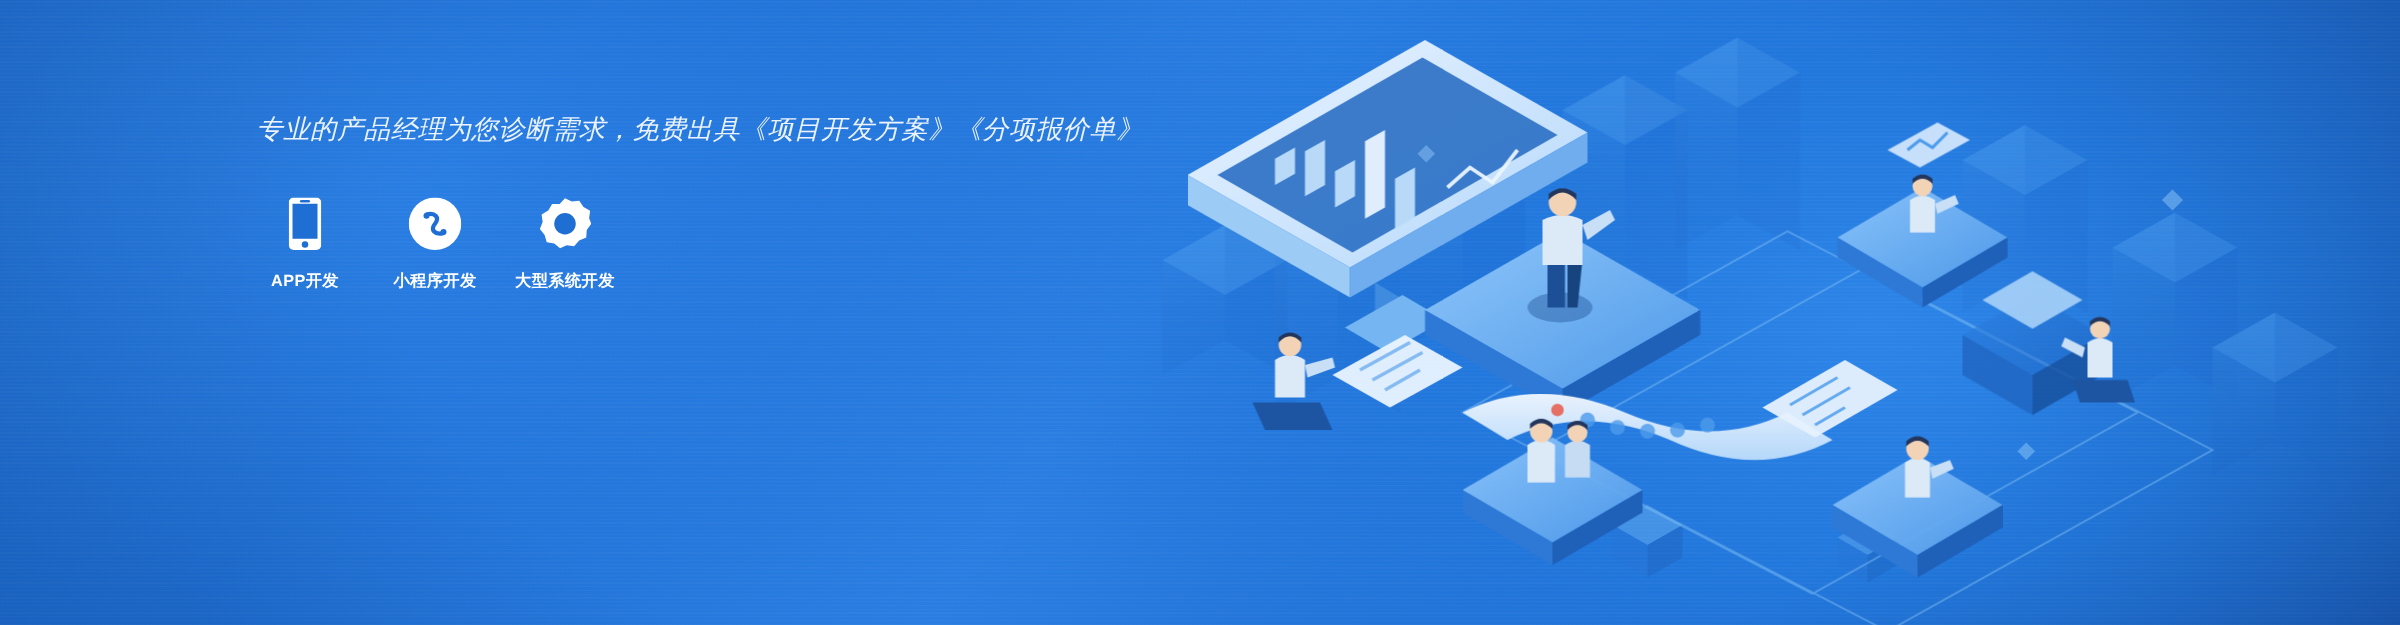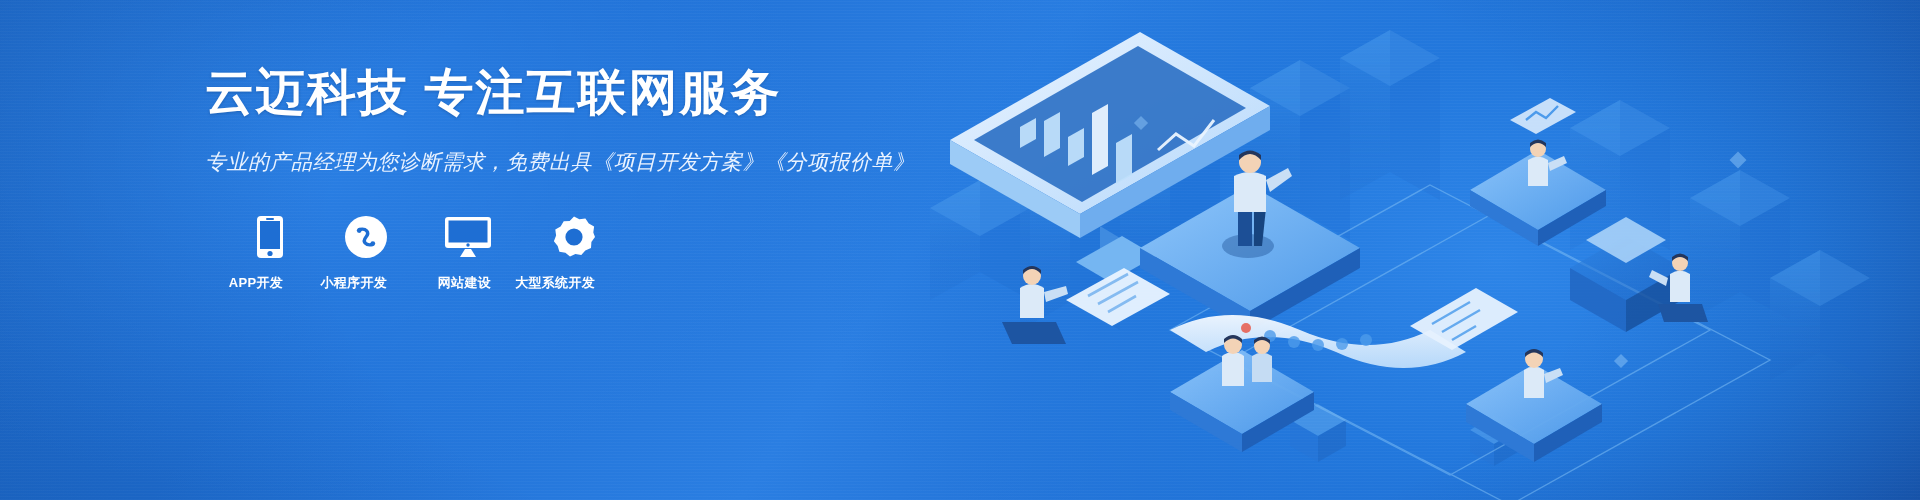--- a/index.html
+++ b/index.html
@@ -55,21 +55,21 @@
   .subtitle div{ white-space:nowrap;font-style:italic; }
 
   
   .services{
     display:flex;
     align-items:flex-start;
     margin-top:34px;
     gap:26px;
   }
   .service{
-    display:flex; flex-direction:column; align-items:flex-end;
+    display:flex; flex-direction:column; align-items:center;
     width:78px;
     cursor:pointer;
   }
   .svc-icon{
     height:46px; display:flex; align-items:center; justify-content:center;
   }
   .svc-icon svg{ display:block; fill:#ffffff; }
   .svc-label{
     margin-top:14px;
     font-size:13px;
@@ -305,21 +305,20 @@
         <rect x="746" y="356" width="10" height="10" fill="#8ec6f8" transform="rotate(45 751 361)"></rect>
       </g>
     </svg>
   </div>
 
   <div class="texture"></div>
   <div class="vignette"></div>
 
   <div class="content">
 
-    <h1 class="headline">云迈科技 专注互联网服务</h1>
 
     <div class="subtitle">
       <div>专业的产品经理为您诊断需求，免费出具《项目开发方案》《分项报价单》</div>
     </div>
 
     <div class="services">
 
       <div class="service">
         <span class="svc-icon">
           <svg width="26" height="42" viewBox="0 0 26 42">
@@ -338,31 +337,20 @@
             <circle cx="21" cy="21" r="21" fill="#fff"></circle>
             <path d="M14.5 13.5 C21 12 25 16 21 21 C17 26 21 30 27.5 28.5" fill="none" stroke="#1e6ed3" stroke-width="3.4" stroke-linecap="round"></path>
             <circle cx="14.2" cy="14.6" r="2.4" fill="#1e6ed3"></circle>
             <circle cx="27.8" cy="27.6" r="2.4" fill="#1e6ed3"></circle>
           </svg>
         </span>
         <span class="svc-label">小程序开发</span>
       </div>
 
 
-      <div class="service">
-        <span class="svc-icon">
-          <svg width="46" height="40" viewBox="0 0 46 40">
-            <rect x="0" y="0" width="46" height="31" rx="3" ry="3" fill="#fff"></rect>
-            <rect x="3.5" y="3.5" width="39" height="22" fill="#1e6ed3"></rect>
-            <circle cx="23" cy="28" r="1.7" fill="#1e6ed3"></circle>
-            <path d="M15 40 L31 40 L26 32 L20 32 Z" fill="#fff"></path>
-          </svg>
-        </span>
-        <span class="svc-label">网站建设</span>
-      </div>
 
       <div class="service">
         <span class="svc-icon">
           <svg width="42" height="42" viewBox="0 0 42 42">
             <path d="M21 0.5 L26.4 3.2 L32.4 2.6 L35.8 7.6 L41.1 10.6 L40.3 16.6 L42 21 L38.4 25.9 L38 32 L32.3 34.4 L28.3 39 L22.4 38.1 L17 40.6 L12.4 36.7 L6.4 35.7 L4.7 29.9 L0.9 25.2 L3.1 19.6 L2.3 13.6 L7.6 10.4 L10.7 5.2 L16.7 5.1 Z" fill="#fff"></path>
             <circle cx="21" cy="21" r="8.6" fill="#1e6ed3"></circle>
           </svg>
         </span>
         <span class="svc-label">大型系统开发</span>
       </div>

